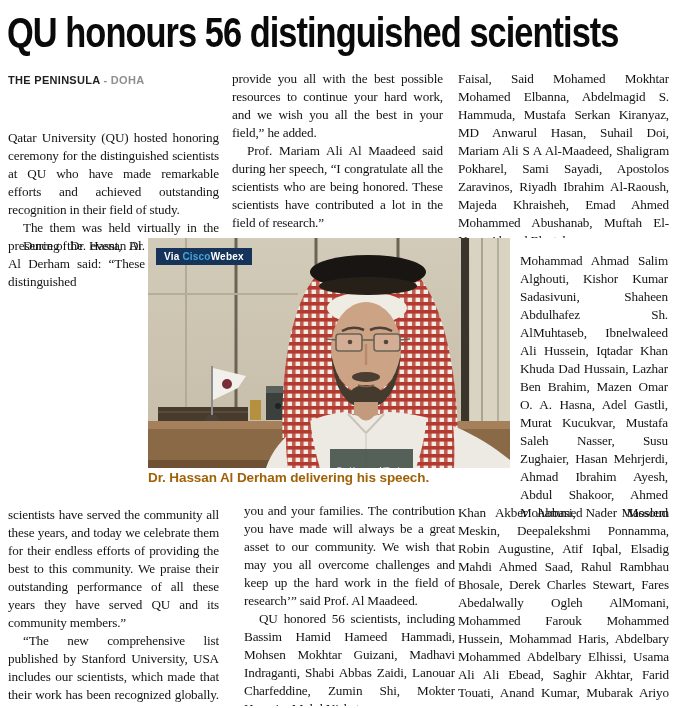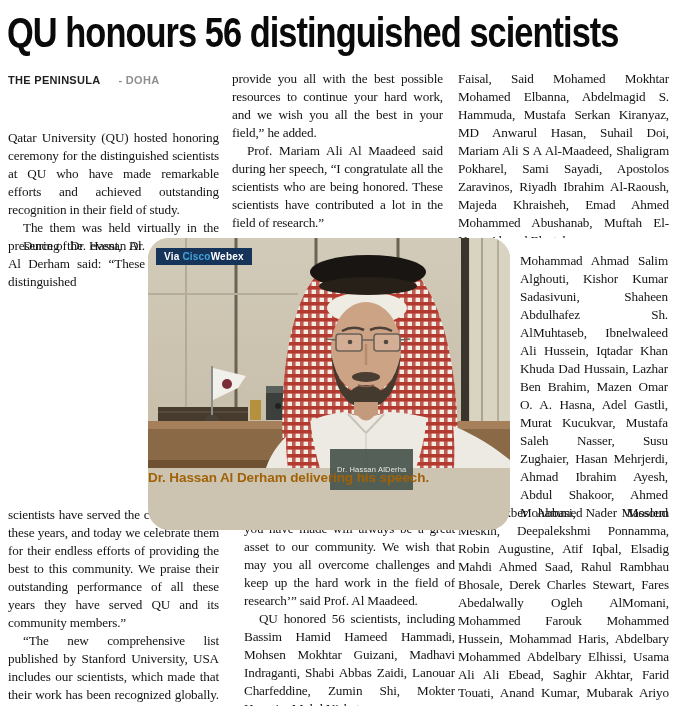--- a/index.html
+++ b/index.html
@@ -11,38 +11,38 @@
     position:absolute; left:7px; top:8px;
     font-family:"Liberation Sans", sans-serif; font-weight:bold;
     font-size:43px; letter-spacing:-1.2px; white-space:nowrap;
     transform:scaleX(.80); transform-origin:left top; color:#0a0a0a;
   }
   .byline {
     position:absolute; left:8px; top:74px;
     font-family:"Liberation Sans", sans-serif; font-size:11px;
     font-weight:bold; letter-spacing:.3px; color:#1f1f1f;
   }
-  .byline .loc { color:#8f8f8f; margin-left:18px; }
+  .byline .loc { color:#8f8f8f; margin-left:3px; }
   .col {
     position:absolute; text-align:justify; font-size:13.2px;
     line-height:18px; letter-spacing:-0.15px; overflow:hidden;
   }
   .col p { margin:0; }
   .col p.ind { text-indent:15px; }
   #left-s1  { left:8px;   top:108px;  width:211px; height:141px;margin-top:21px; }
   #left-s2  { left:8px;   top:237px; width:137px; height:272px; }
   #left-s3  { left:8px;   top:506px; width:211px; height:200px; }
   #mid-s1   { left:232px; top:70px;  width:211px; height:168px; }
   #mid-s2   { left:244px; top:502px; width:211px; height:204px; }
   #right-s1 { left:458px; top:70px;  width:211px; height:168px; }
   #right-s2 { left:520px; top:252px; width:148px; height:266px; }
   #right-s3 { left:458px; top:504px; width:211px; height:202px; }
   .photo {
-    position:absolute; left:148px; top:238px; width:362px; height:292px;
-    overflow:hidden; background:#ccc4b1;border-radius:21px;
+    position:absolute; left:148px; top:238px; width:362px; height:230px;
+    overflow:hidden; background:#ccc4b1;
   }
   .caption {
     position:absolute; left:148px; top:470px; width:362px;
     font-family:"Liberation Sans", sans-serif; font-weight:bold;
     font-size:13.5px; color:#a16207; letter-spacing:-0.1px;
   }
   .webex-badge {
     position:absolute; left:8px; top:10px; background:#16345a;
     color:#ffffff; font-family:"Liberation Sans", sans-serif;
     font-size:10px; font-weight:bold; padding:3px 8px; letter-spacing:.2px;

